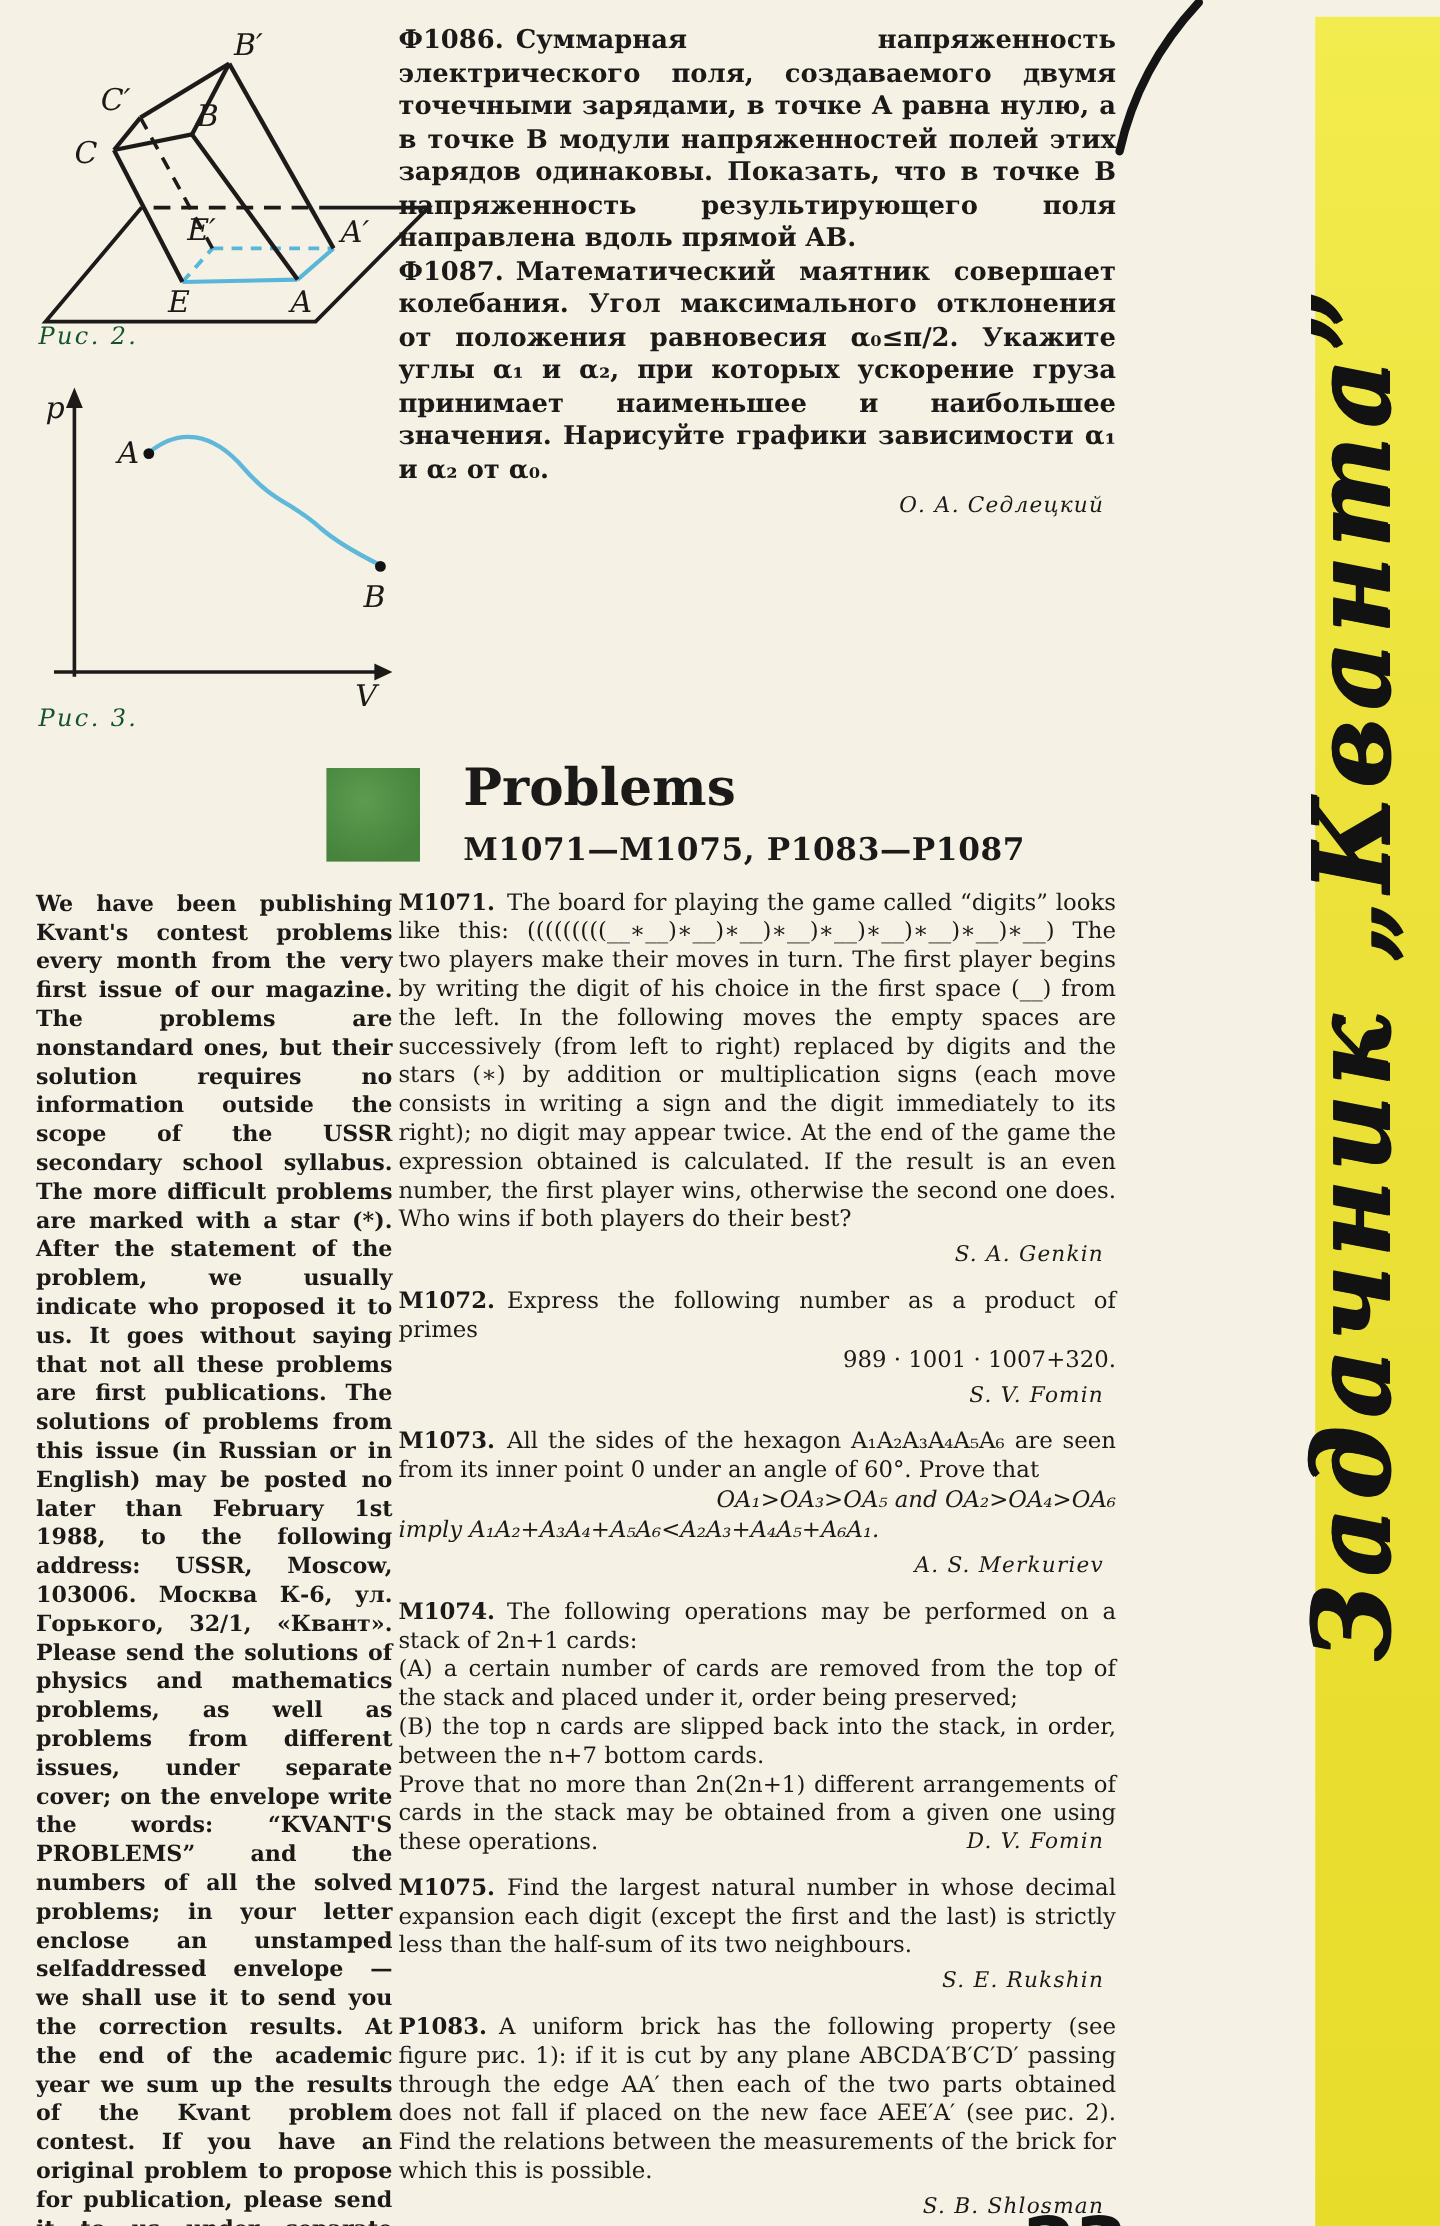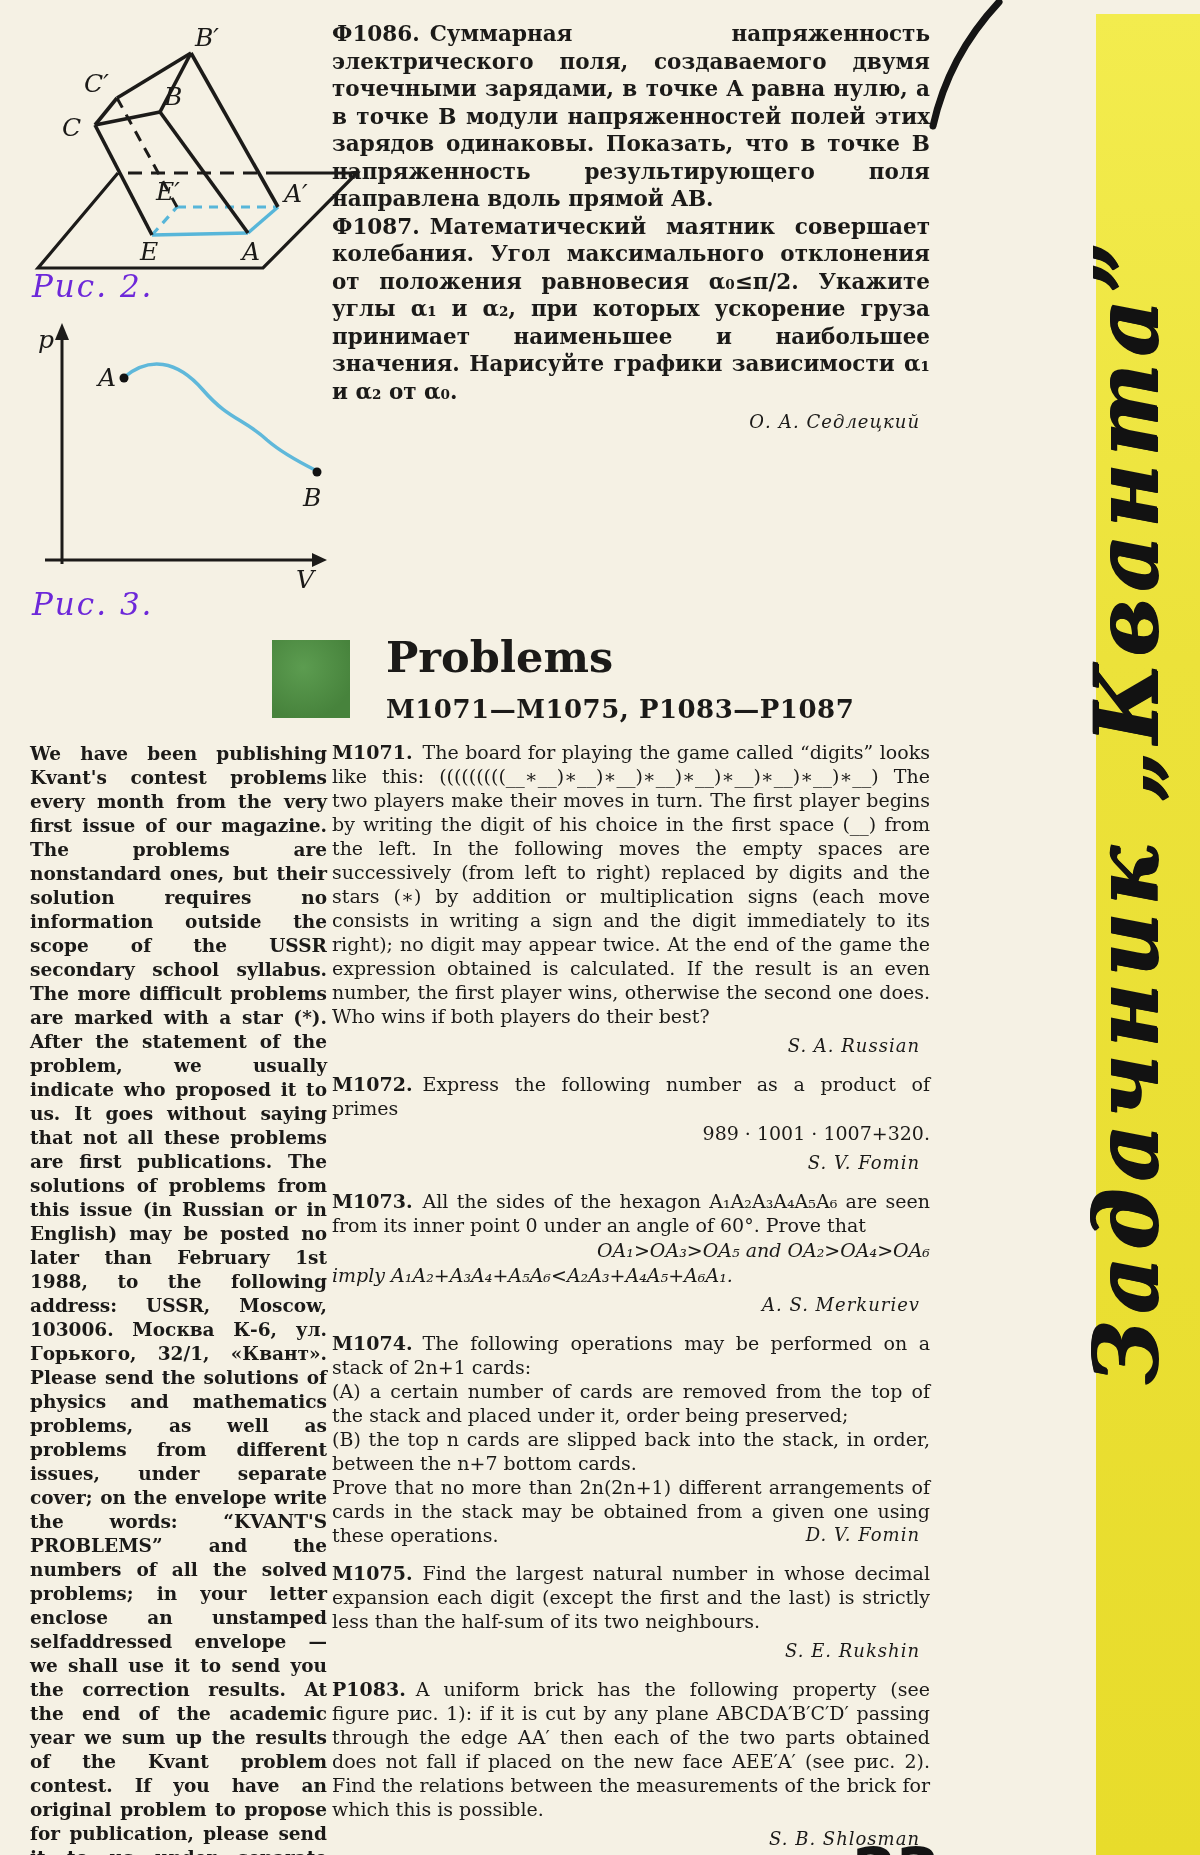--- a/index.html
+++ b/index.html
@@ -9,21 +9,21 @@
   .yellow-strip{position:absolute;left:1096px;top:14px;width:104px;height:1841px;
         background:linear-gradient(180deg,#f3ec4e 0%,#ece23a 35%,#e8dc2b 100%);}
   .handwriting{position:absolute;left:1070px;top:1540px;width:1460px;line-height:112px;
         transform:rotate(-90deg);transform-origin:0 0;text-align:center;
         font-family:"DejaVu Serif",serif;font-style:italic;font-weight:bold;font-size:88px;
         letter-spacing:7px;color:#121212;text-shadow:1.5px 0 0 #121212,0 1px 0 #121212;}
   .penstroke{position:absolute;left:925px;top:0;}
   
   .fig2{position:absolute;left:18px;top:22px;}
   .fig3{position:absolute;left:20px;top:320px;}
-  .figcap{position:absolute;font-style:italic;font-size:31px;letter-spacing:2px;color:#6d28d9;}
+  .figcap{position:absolute;font-style:italic;font-size:20px;letter-spacing:2px;color:#14532d;}
   .cap2{left:32px;top:268px;}
   .cap3{left:32px;top:586px;}
   svg text{font-family:"DejaVu Serif",serif;font-style:italic;font-size:25px;fill:#1b1a18;}
   
   .ru-col{position:absolute;left:332px;top:20px;width:598px;}
   .ru-col p{margin:0;text-align:justify;font-weight:bold;font-size:21.5px;line-height:27.5px;}
   .pid{font-weight:bold;margin-right:10px;}
   .author{text-align:right;font-style:italic;font-size:18px;letter-spacing:1px;
           margin:6px 10px 14px 0;}
   
@@ -111,21 +111,21 @@
   <div class="green-square"></div>
   <div class="sec-title">Problems</div>
   <div class="sec-sub">M1071—M1075, P1083—P1087</div>
 
   <div class="intro-col">We have been publishing Kvant's contest problems every month from the very first issue of our magazine. The problems are nonstandard ones, but their solution requires no information outside the scope of the USSR secondary school syllabus. The more difficult problems are marked with a star (*). After the statement of the problem, we usually indicate who proposed it to us. It goes without saying that not all these problems are first publications. The solutions of problems from this issue (in Russian or in English) may be posted no later than February 1st 1988, to the following address: USSR, Moscow, 103006. Москва К-6, ул. Горького, 32/1, «Квант». Please send the solutions of physics and mathematics problems, as well as problems from different issues, under separate cover; on the envelope write the words: “KVANT'S PROBLEMS” and the numbers of all the solved problems; in your letter enclose an unstamped selfaddressed envelope — we shall use it to send you the correction results. At the end of the academic year we sum up the results of the Kvant problem contest. If you have an original problem to propose for publication, please send it to us under separate cover, in two copies (in Russian or in English), including the solution. On the envelope write</div>
 
   <div class="prob-col">
 
     <div class="problem-block">
       <p><b class="pid">M1071.</b><span>The board for playing the game called “digits” looks like this: (((((((((__∗__)∗__)∗__)∗__)∗__)∗__)∗__)∗__)∗__) The two players make their moves in turn. The first player begins by writing the digit of his choice in the first space (__) from the left. In the following moves the empty spaces are successively (from left to right) replaced by digits and the stars (∗) by addition or multiplication signs (each move consists in writing a sign and the digit immediately to its right); no digit may appear twice. At the end of the game the expression obtained is calculated. If the result is an even number, the first player wins, otherwise the second one does. Who wins if both players do their best?</span></p>
-      <div class="author">S. A. Russian</div>
+      <div class="author">S. A. Genkin</div>
     </div>
 
     <div class="problem-block">
       <p><b class="pid">M1072.</b><span>Express the following number as a product of primes</span></p>
       <div class="formula">989 · 1001 · 1007+320.</div>
       <div class="author">S. V. Fomin</div>
     </div>
 
     <div class="problem-block">
       <p><b class="pid">M1073.</b><span>All the sides of the hexagon A₁A₂A₃A₄A₅A₆ are seen from its inner point 0 under an angle of 60°. Prove that</span></p>

